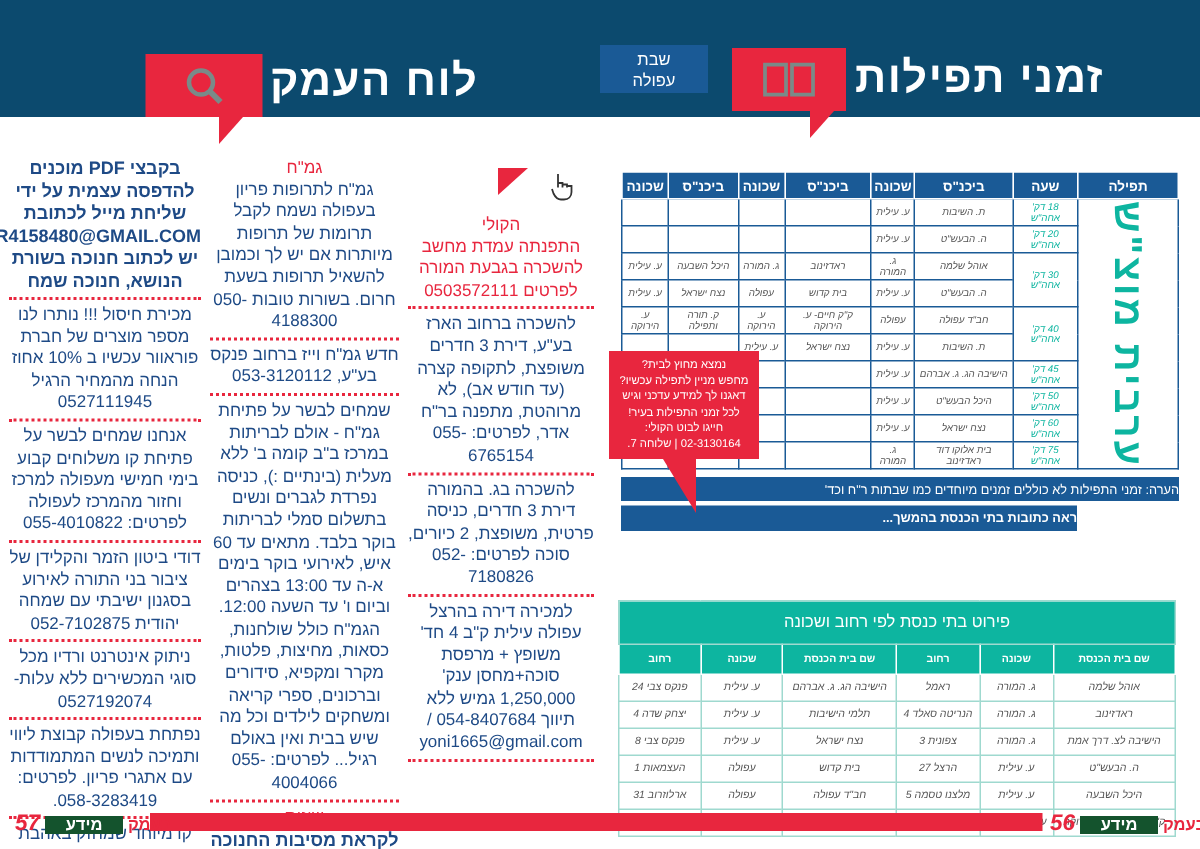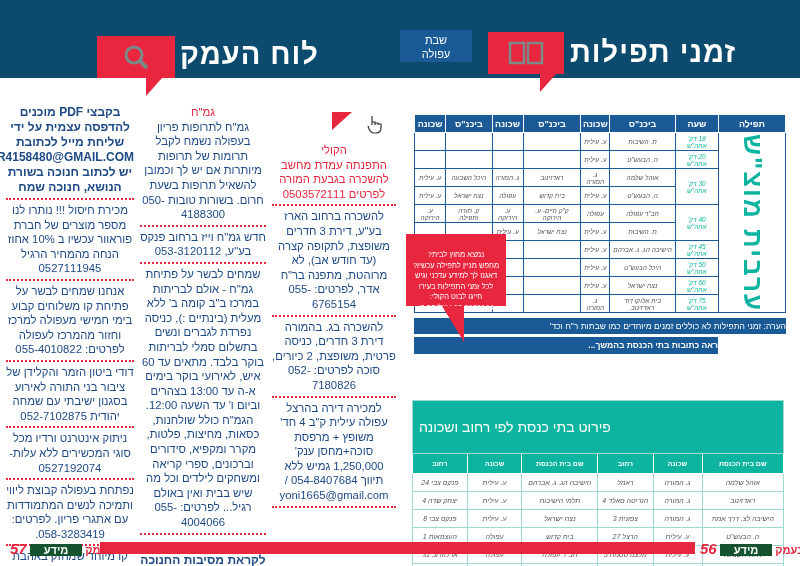--- a/index.html
+++ b/index.html
@@ -21,21 +21,21 @@
 .brand .box{background:#14532d;color:#fff;padding:0 14px}
 .pnum{font-size:15px;font-weight:bold;font-style:italic;color:#e8263e}
 .notice{position:absolute;background:#e8263e;color:#fff;direction:rtl;text-align:center}
 table{border-collapse:collapse;direction:rtl;font-size:6.5px;color:#555;font-style:italic}
 .pt th{background:#1a5a96;color:#fff;font-size:9px;font-style:normal;font-weight:bold;height:18px;border:1px solid #fff}
 .pt td{border:1px solid #1a5a96;text-align:center;height:18px;padding:0 2px}
 .pt td.time{color:#0db5a0;font-size:6.5px;line-height:7px}
 .pt td.service{color:#0db5a0;font-size:26px;font-weight:bold;font-style:normal;writing-mode:vertical-rl;letter-spacing:2px}
 .nb{position:absolute;background:#1a5a96;color:#fff;direction:rtl;text-align:right;font-size:8.5px}
 .st{font-size:7px}
-.st .cap{background:#0db5a0;color:#fff;font-style:normal;font-size:14px;text-align:left;padding:18px 6px;height:16px}
+.st .cap{background:#0db5a0;color:#fff;font-style:normal;font-size:11px;text-align:center;padding:8px 6px;height:16px}
 .st th{background:#0db5a0;color:#fff;font-style:normal;font-size:7px;height:20px;border:1px solid #fff}
 .st td{border:1px solid #9fd9cf;text-align:center;height:18px}
 </style>
 </head>
 <body>
 
 <div class="page left">
   <div class="header">
     <div class="bubble" style="left:97px;top:36px;width:78px;height:42px">
       <svg width="28" height="28" viewBox="0 0 28 28" style="position:absolute;left:25px;top:7px">
@@ -212,21 +212,21 @@
         <td></td>
         <td></td>
         <td></td>
       </tr>
     </tbody>
   </table>
 
   <div class="nb" style="left:14px;top:318px;width:372px;height:16px;line-height:16px">הערה: זמני התפילות לא כוללים זמנים מיוחדים כמו שבתות ר"ח וכד'</div>
   <div class="nb" style="left:14px;top:337px;width:304px;height:17px;line-height:17px;font-weight:bold">ראה כתובות בתי הכנסת בהמשך...</div>
 
-  <div class="notice" style="left:6px;top:234px;width:100px;height:72px;padding-top:16px;font-size:7.5px;line-height:10.5px">
+  <div class="notice" style="left:6px;top:234px;width:100px;height:72px;padding-top:4px;font-size:7.5px;line-height:10.5px">
     <div>נמצא מחוץ לבית?</div>
     <div>מחפש מניין לתפילה עכשיו?</div>
     <div>דאגנו לך למידע עדכני וגיש</div>
     <div>לכל זמני התפילות בעיר!</div>
     <div>חייגו לבוט הקולי:</div>
     <div>02-3130164 | שלוחה 7.</div>
   </div>
   <div style="position:absolute;left:42px;top:306px;width:0;height:0;border-left:22px solid transparent;border-right:0 solid transparent;border-top:36px solid #e8263e"></div>
 
   <table class="st" style="position:absolute;left:12px;top:400px;width:372px">

